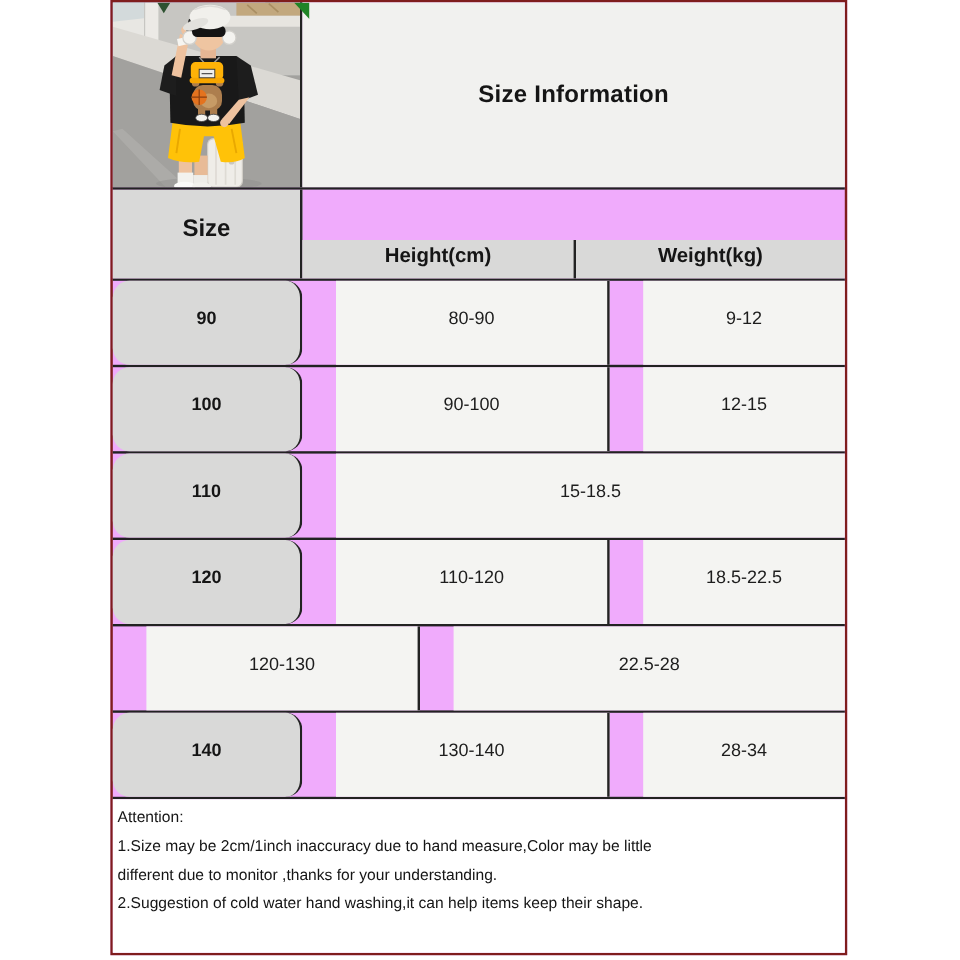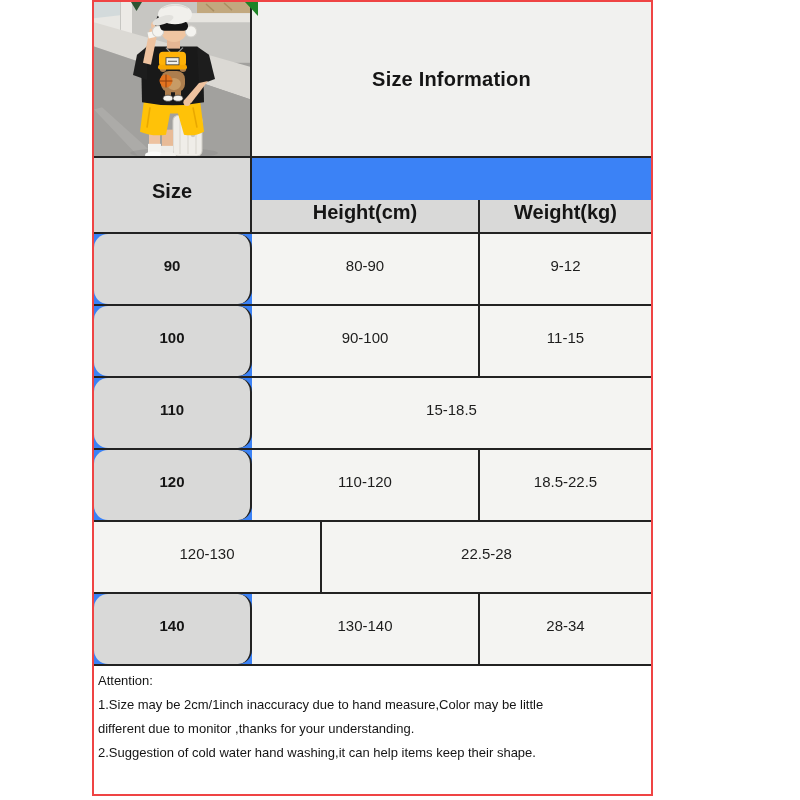--- a/index.html
+++ b/index.html
@@ -2,43 +2,43 @@
 <html><head>
 <meta charset="utf-8">
 <style>
   html,body{margin:0;padding:0;}
   body{
     width:800px;height:800px;position:relative;background:#ffffff;
     font-family:"Liberation Sans","DejaVu Sans",sans-serif;color:#151515;
     overflow:hidden;
   }
   .sheet{
-    position:absolute;left:92px;top:0;width:561px;height:796px;
-    box-sizing:border-box;border:2px solid #ef4444;background:#3b82f6;
+    position:absolute;left:92px;top:0;width:614px;height:796px;
+    box-sizing:border-box;border:2px solid #7f1d1d;background:#f0abfc;
   }
   .top-row{height:156px;display:flex;box-sizing:border-box;border-bottom:2px solid #222222;position:relative;}
   .photo-cell{width:158px;box-sizing:border-box;border-right:2px solid #222222;overflow:hidden;background:#a2a19e;}
   .photo-cell svg{display:block;width:100%;height:100%;}
   .header-cell{flex:1;background:#f1f1ef;display:flex;align-items:center;justify-content:center;}
   .header-title{font-size:20px;font-weight:bold;letter-spacing:.2px;}
   .corner-tri{
     position:absolute;left:151px;top:0;width:13px;height:14px;background:#1f8426;
     clip-path:polygon(0 0,100% 0,100% 100%);z-index:5;
   }
   .grid-row{display:flex;box-sizing:border-box;border-bottom:2px solid #222222;}
   .grid-row.head{height:76px;}
   .grid-row.data{height:72px;}
   .cell{box-sizing:border-box;display:flex;align-items:center;justify-content:center;padding-bottom:7px;}
   .c1{width:158px;border-right:2px solid #222222;background:#d9d9d8;font-weight:bold;}
   .c2{width:228px;border-right:2px solid #222222;}
   .c3{flex:1;}
   .head .c1{font-size:20px;}
-  .head .c2,.head .c3{font-size:20px;font-weight:bold;background:#d9d9d8;margin-top:42px;}
+  .head .c2,.head .c3{font-size:17px;font-weight:bold;background:#d9d9d8;margin-top:42px;}
   .data .c1{font-size:15px;border-radius:14px;}
-  .data .c2,.data .c3{background:#f4f4f2;font-size:15px;color:#1d1d1d;}
+  .data .c2,.data .c3{background:#f4f4f2;font-size:15px;color:#1d1d1d;margin-left:28px;}
   .attention{
     height:128px;box-sizing:border-box;background:#ffffff;
     padding:3px 4px 0 4px;font-size:13px;line-height:24px;overflow:hidden;
   }
   .attention div{white-space:nowrap;}
 </style>
 </head>
 <body>
 
 <div class="sheet">
@@ -140,21 +140,21 @@
   </div>
 
   <div class="grid-row data">
     <div class="cell c1">90</div>
     <div class="cell c2">80-90</div>
     <div class="cell c3">9-12</div>
   </div>
   <div class="grid-row data">
     <div class="cell c1">100</div>
     <div class="cell c2">90-100</div>
-    <div class="cell c3">11-15</div>
+    <div class="cell c3">12-15</div>
   </div>
   <div class="grid-row data">
     <div class="cell c1">110</div>
     <div class="cell c3">15-18.5</div>
   </div>
   <div class="grid-row data">
     <div class="cell c1">120</div>
     <div class="cell c2">110-120</div>
     <div class="cell c3">18.5-22.5</div>
   </div>

